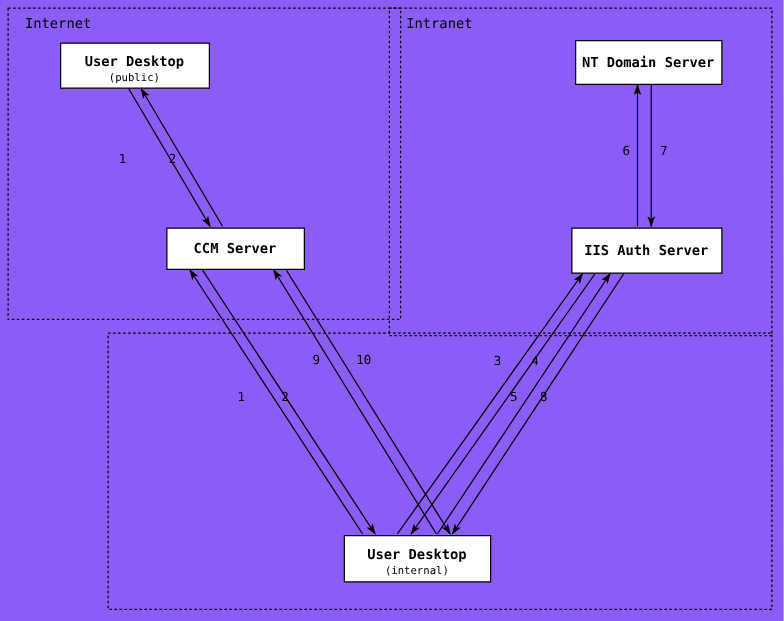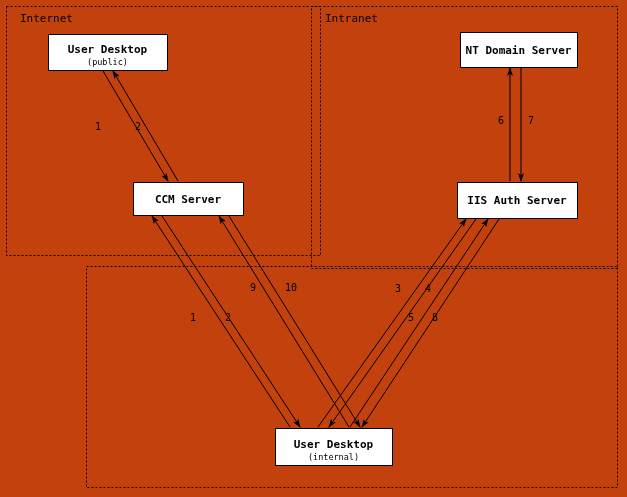--- a/index.html
+++ b/index.html
@@ -4,21 +4,21 @@
 <style>
   html, body {
     margin: 0;
     padding: 0;
     background: #ffffff;
   }
   #canvas {
     position: relative;
     width: 627px;
     height: 497px;
-    background: #c2410c;
+    background: #8b5cf6;
     font-family: "DejaVu Sans Mono", "Liberation Mono", monospace;
     overflow: hidden;
   }
   svg#diagram {
     position: absolute;
     left: 0;
     top: 0;
     width: 627px;
     height: 497px;
   }

